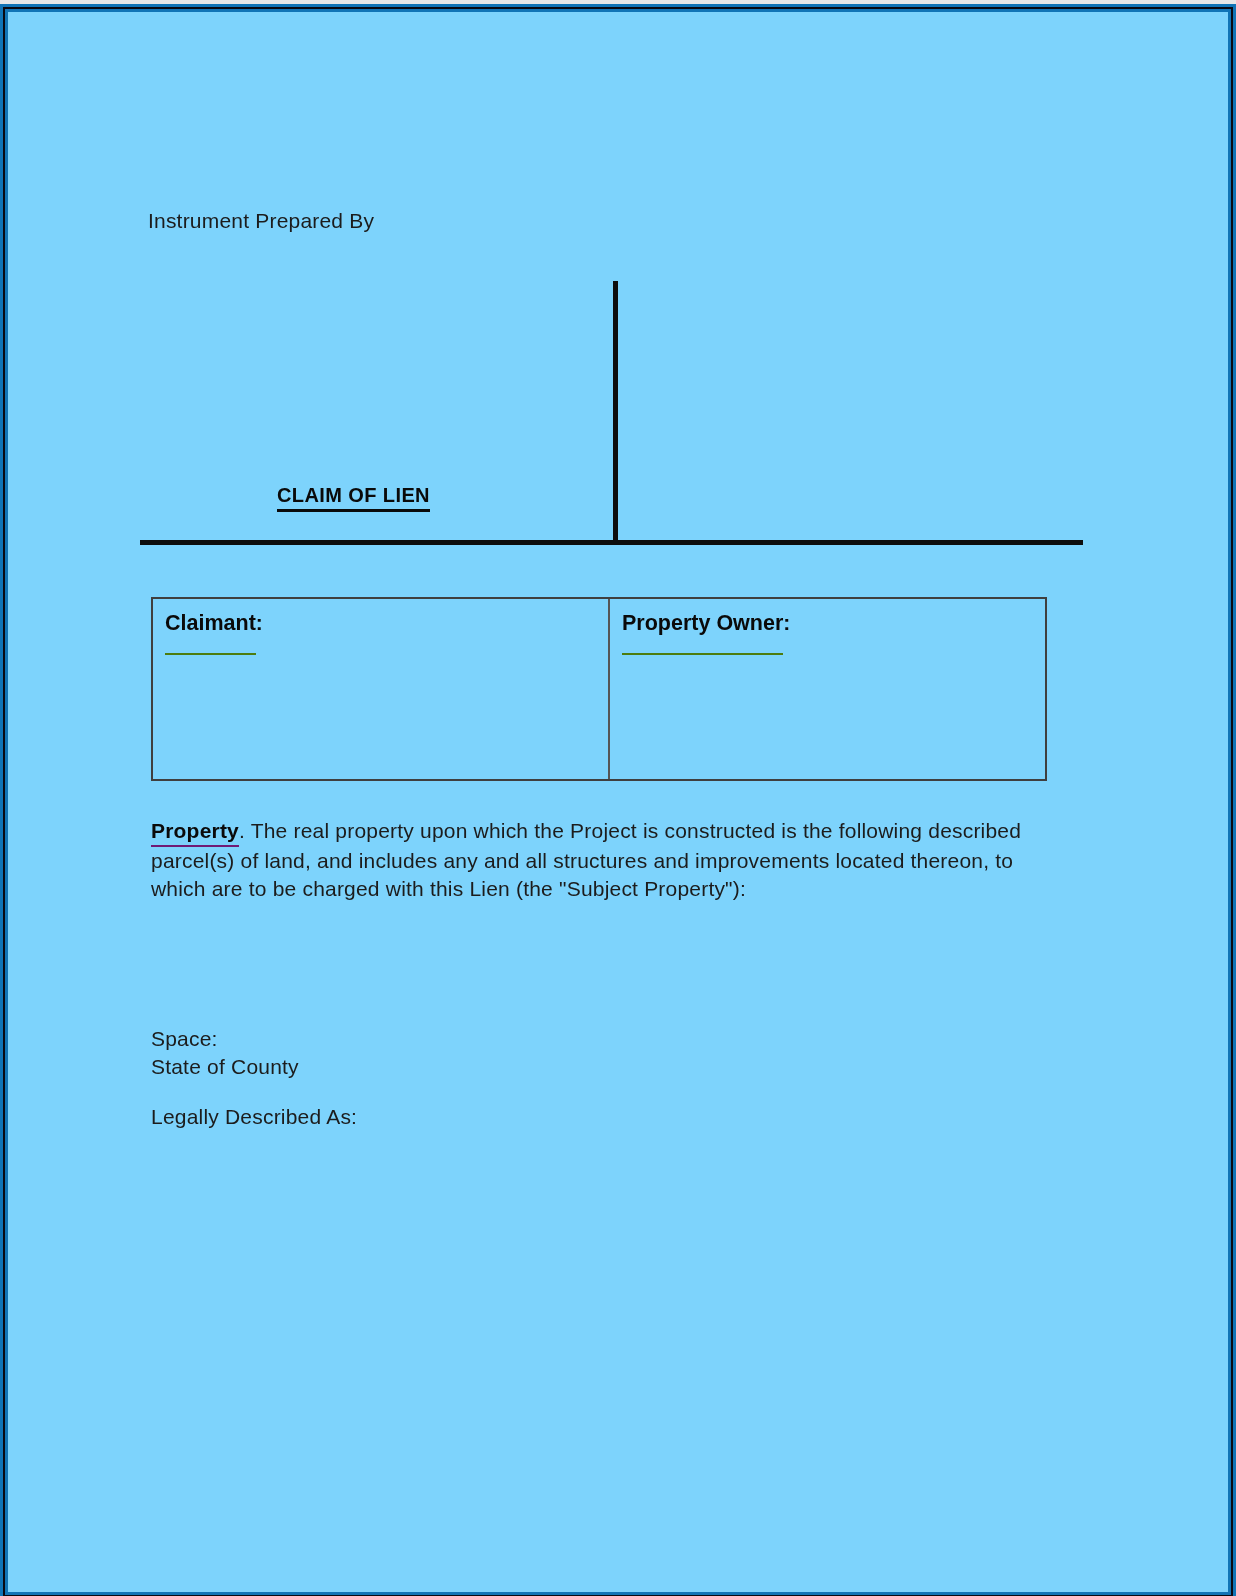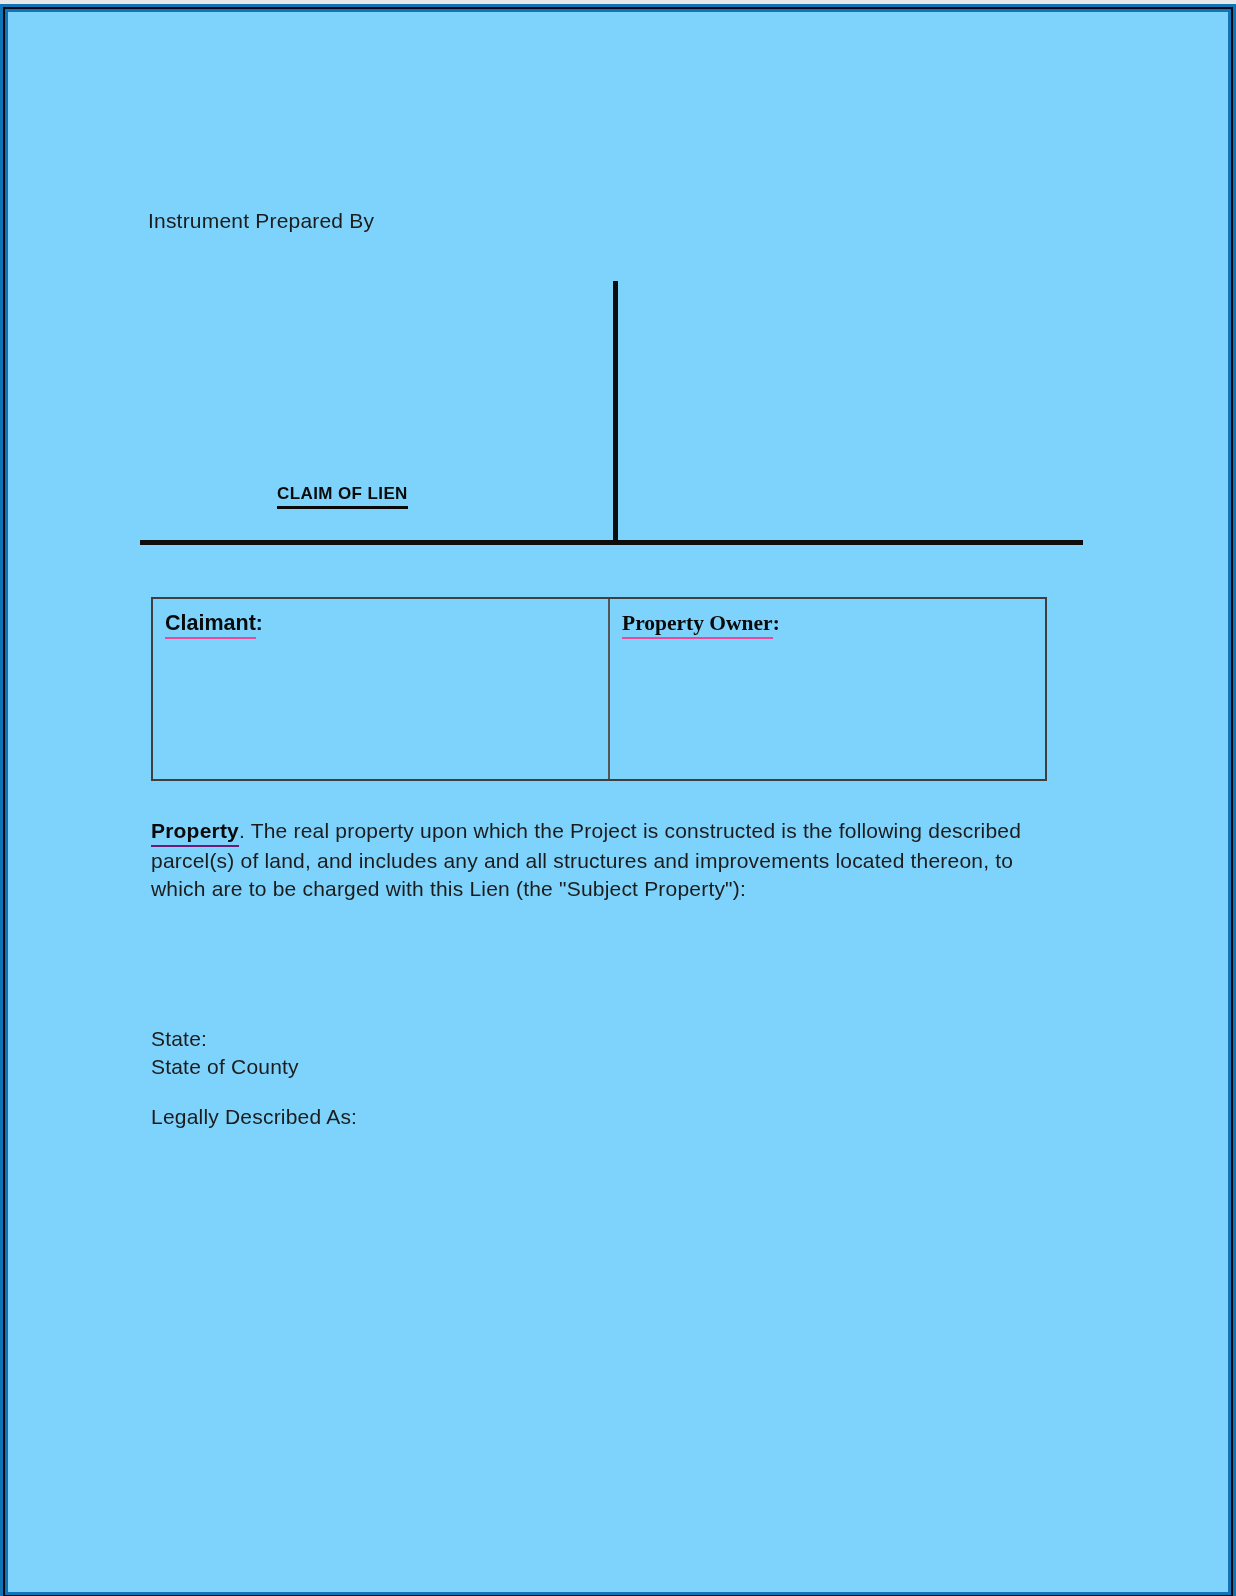--- a/index.html
+++ b/index.html
@@ -41,21 +41,21 @@
   .vrule {
     left: 610px; top: 274px;
     width: 5px; height: 262px;
     background: #0d0d0d;
   }
 
   .recorder-note { left: 640px; top: 422px; white-space: nowrap; }
 
   .doc-title {
     left: 274px; top: 477px;
-    font-size: 17px;
+    font-size: 20px;
     font-weight: bold;
     color: #0a0a0a;
     letter-spacing: 0.4px;
     white-space: nowrap;
   }
   .doc-title .u {
     display: inline-block;
     border-bottom: 3px solid #0a0a0a;
     padding-bottom: 2px;
   }
@@ -70,30 +70,30 @@
     left: 148px; top: 590px;
     width: 896px; height: 184px;
     border: 2px solid #3f3f3f;
     display: flex;
   }
   .parties-cell {
     padding: 10px 12px;
     flex: 0 0 auto;
   }
   .parties-cell.claimant { width: 457px; border-right: 2px solid #555; }
-  .parties-cell.owner { flex: 1 1 auto; font-family: Liberation Serif, serif; }
+  .parties-cell.owner { flex: 1 1 auto; }
   .party-label {
     font-size: 21.5px;
     font-weight: bold;
     color: #0a0a0a;
   }
   .party-label .u {
     display: inline-block;
-    border-bottom: 2px solid #ec4899;
-    padding-bottom: 1px;
+    border-bottom: 2px solid #4d7c0f;
+    padding-bottom: 17px;
   }
 
   .property-para {
     left: 148px; top: 810px;
     width: 872px;
   }
   .property-para .u {
     font-weight: bold;
     color: #0a0a0a;
     display: inline-block;
@@ -131,19 +131,19 @@
     <div class="parties-cell owner">
       <span class="party-label"><span class="u">Property Owner</span><span class="doc-text" style="font-weight:bold;color:#0a0a0a">:</span></span>
     </div>
   </div>
 
   <div class="abs doc-text property-para">
     <span class="u">Property</span><span>. The real property upon which the Project is constructed is the following described parcel(s) of land, and includes any and all structures and improvements located thereon, to which are to be charged with this Lien (the "Subject Property"):</span>
   </div>
 
   <div class="abs doc-text location-block">
-    <div>State:</div>
+    <div>Space:</div>
     <div>State of County</div>
   </div>
 
   <div class="abs doc-text legal-label">Legally Described As:</div>
 
 </div>
 
 </body></html>

